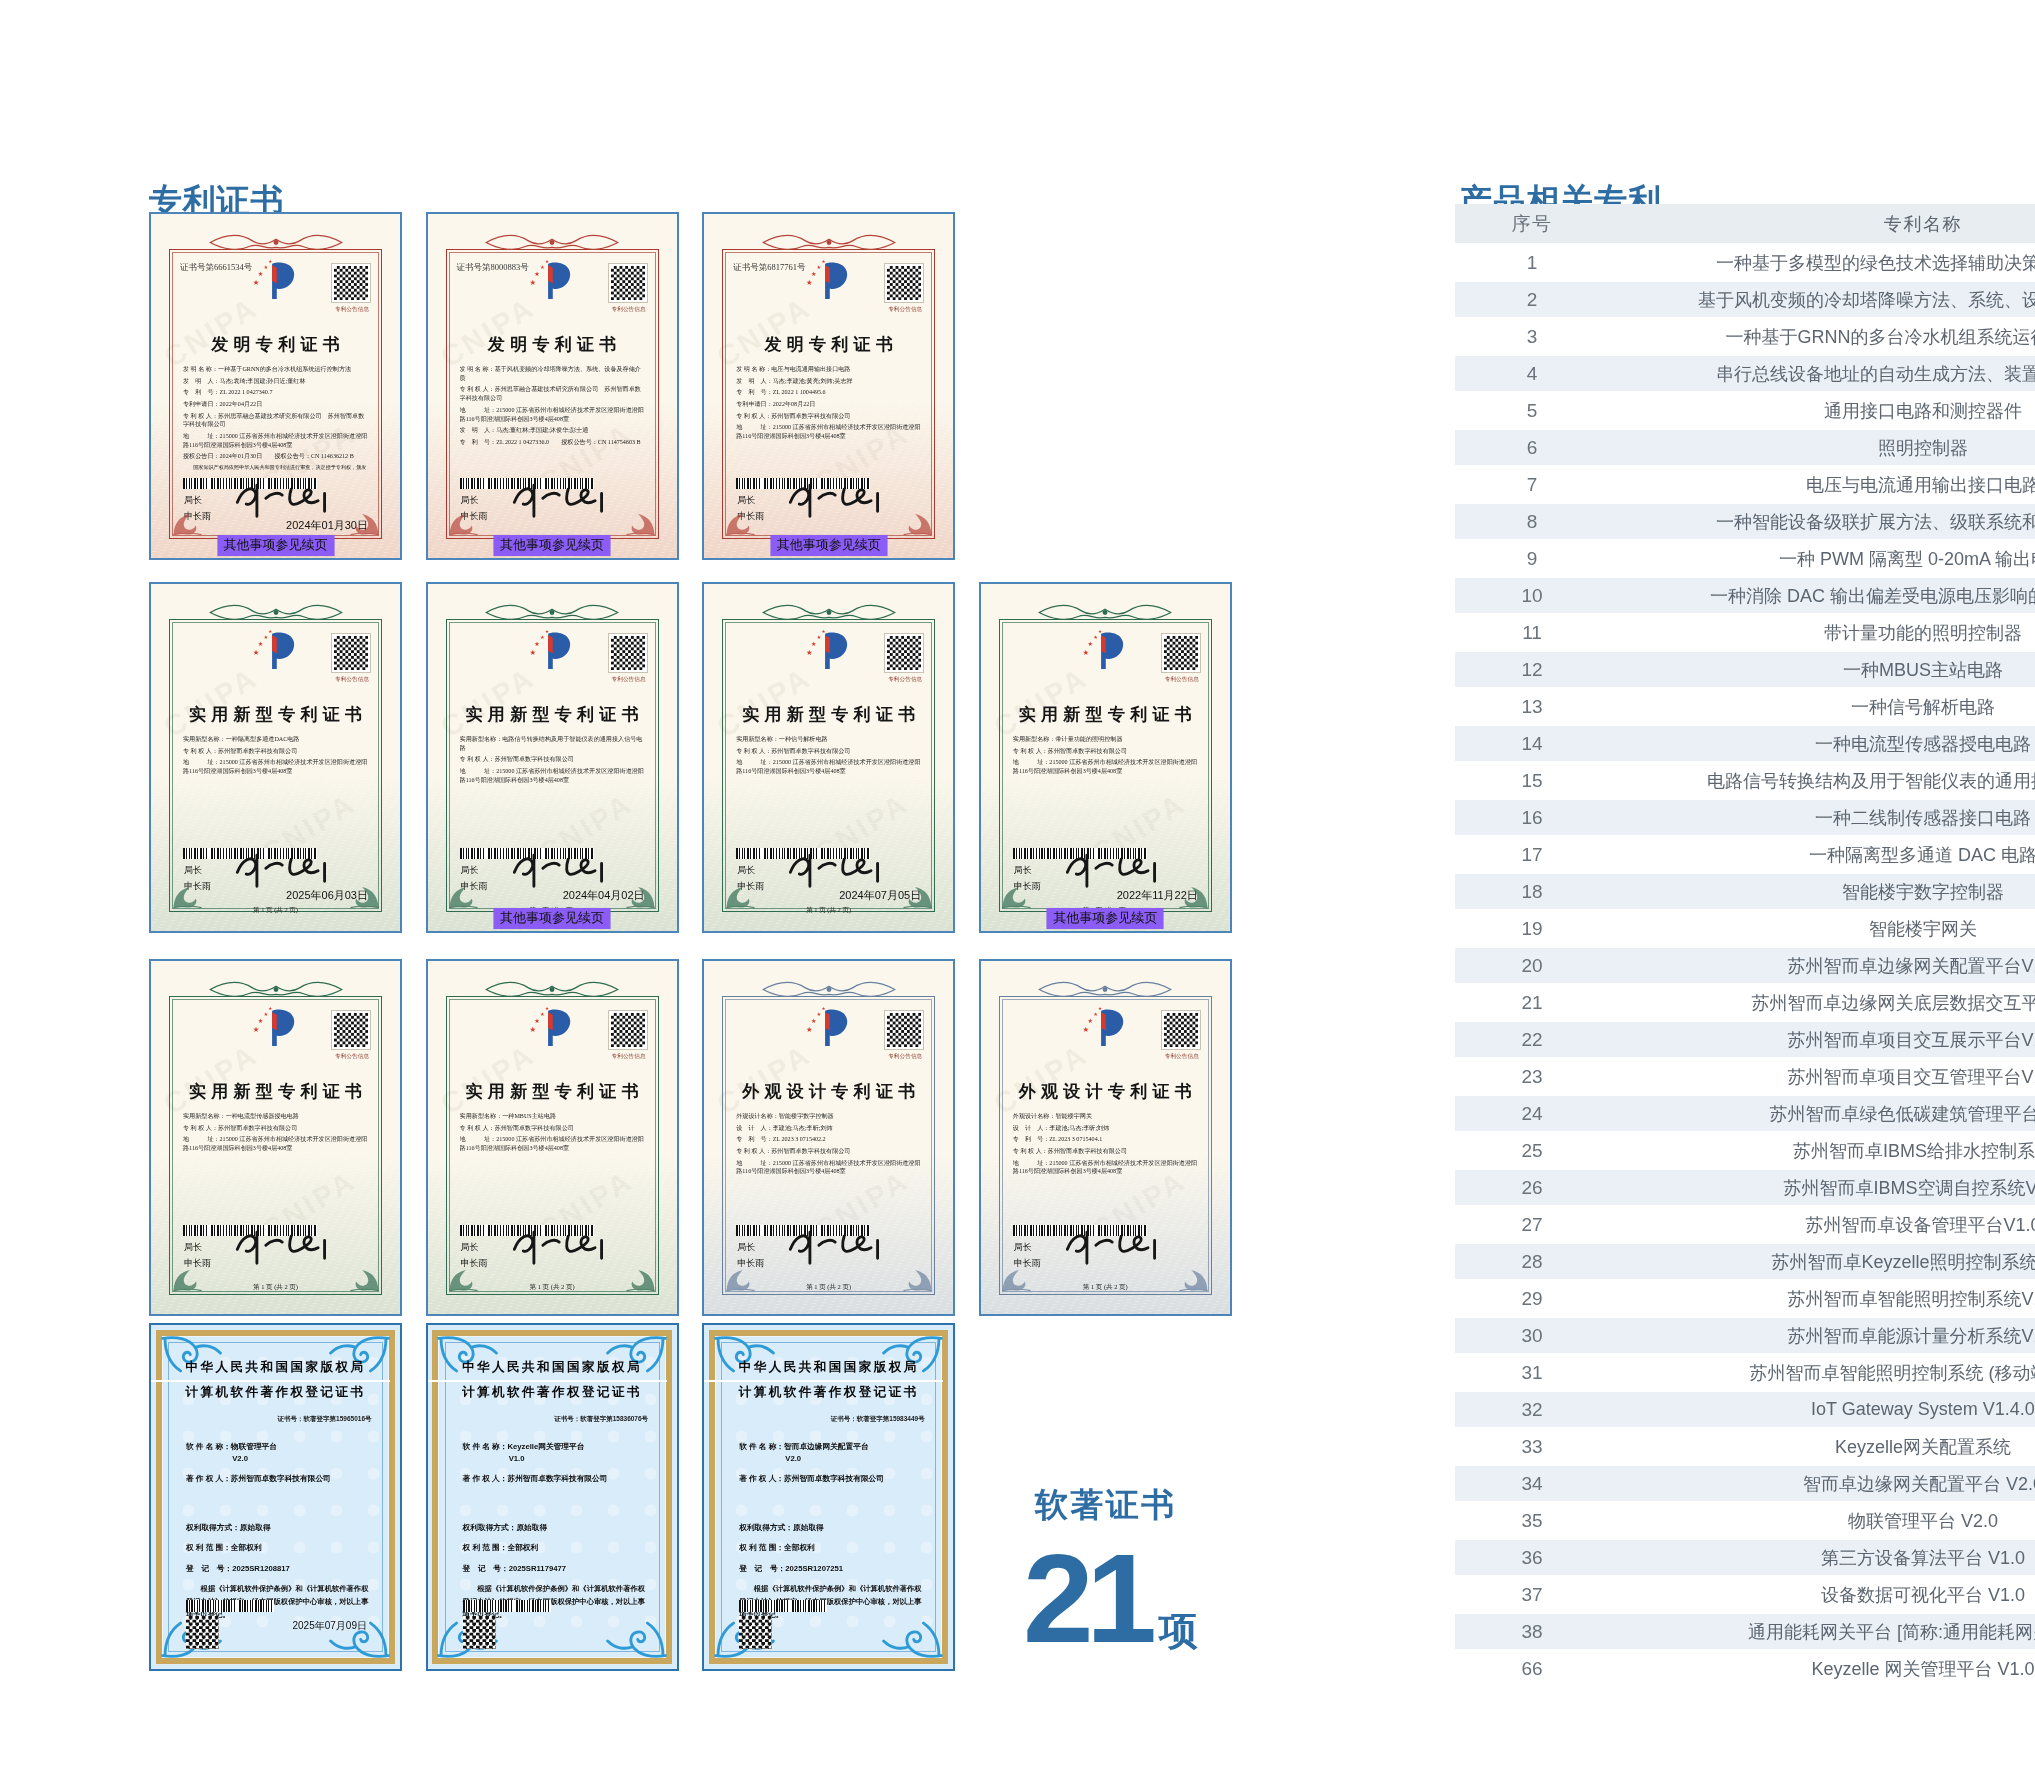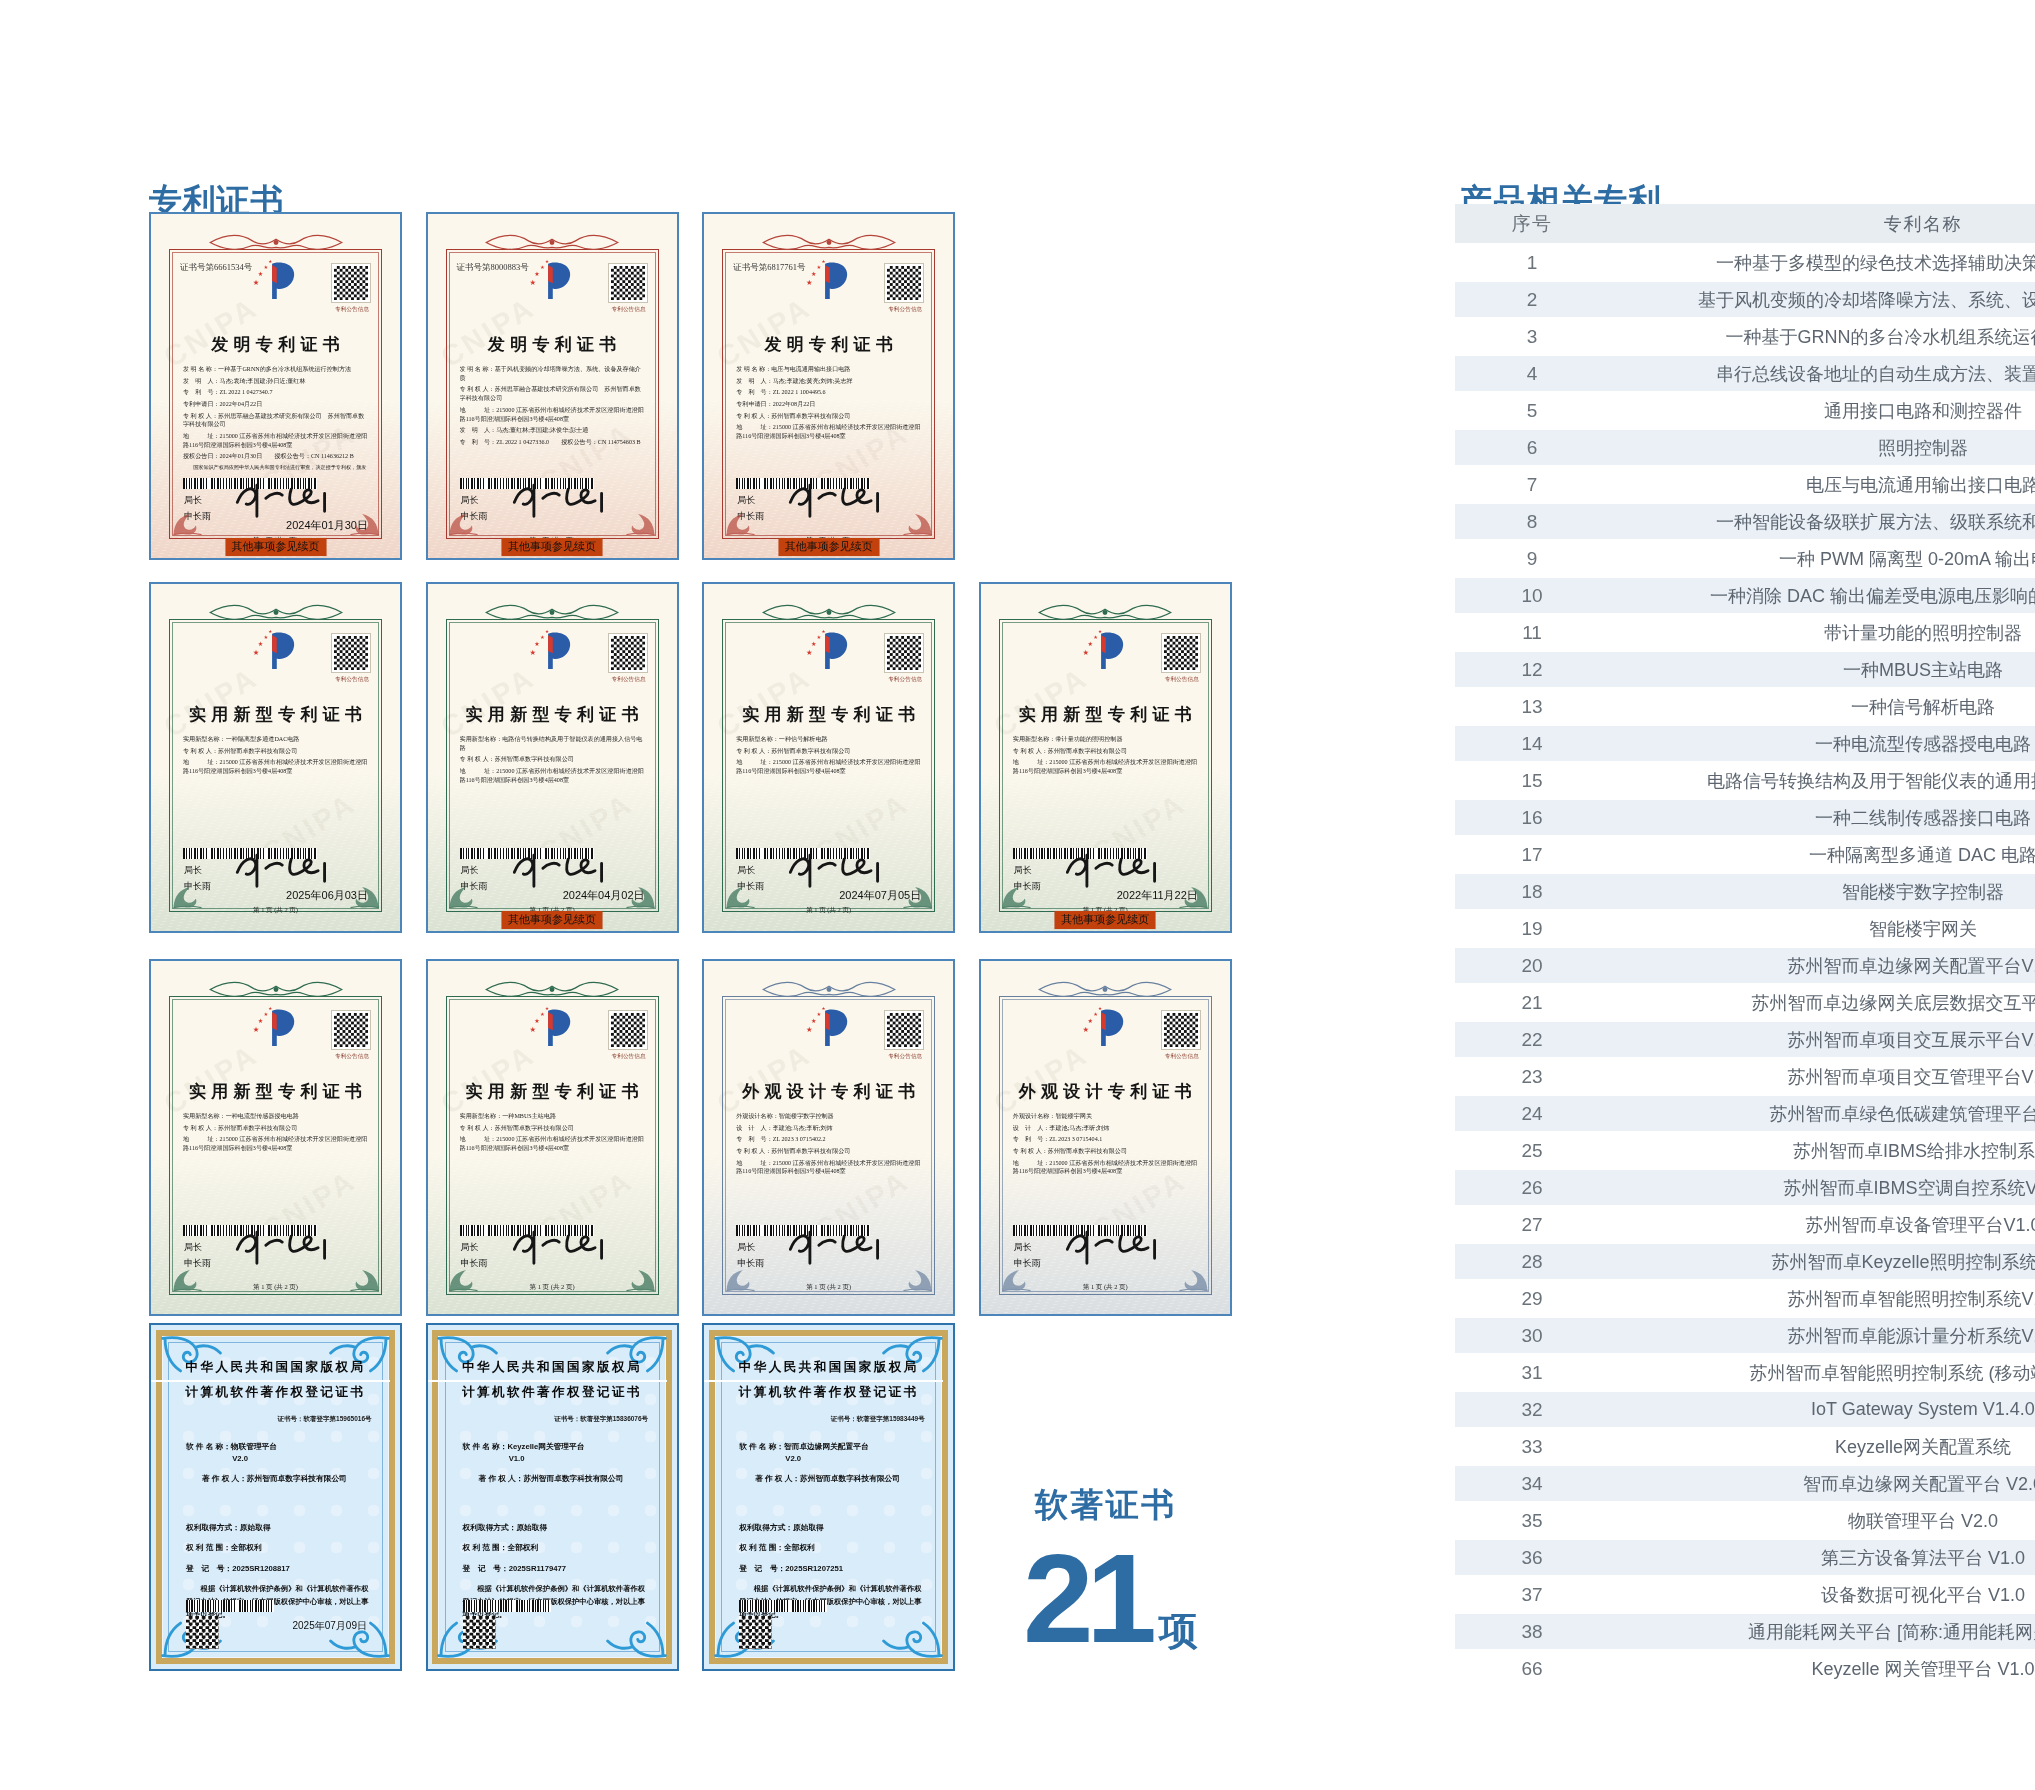--- a/index.html
+++ b/index.html
@@ -45,22 +45,22 @@
       font-family:"Liberation Serif",serif;color:#1d1d1d;}
   .cfield{font-size:6.1px;line-height:1.45;margin:0 0 2.8px;}
   .cpara{font-size:5.1px;line-height:1.55;text-indent:2em;margin:2.4px 0 0;color:#222;}
   .cbar{position:absolute;left:32px;top:264px;width:134px;height:10.6px;
       background:repeating-linear-gradient(90deg,#111 0 1.6px,#fff 1.6px 2.8px,#111 2.8px 3.7px,#fff 3.7px 5.7px);}
   .sig{position:absolute;left:33px;top:278px;font-size:9px;font-weight:400;color:#111;line-height:16.3px;}
   .sigsvg{position:absolute;left:79px;top:263px;pointer-events:none;}
   .cdate{position:absolute;right:32px;top:304px;font-size:11px;color:#111;}
   .plabel{position:absolute;left:0;right:0;top:322px;text-align:center;
       font-family:"Liberation Serif",serif;font-size:6.5px;color:#222;}
-  .cnote{position:absolute;left:50%;transform:translateX(-50%);bottom:2px;background:#c2410c;
-      padding:1.6px 6.5px;font-family:"Liberation Serif",serif;font-size:11px;color:#111;white-space:nowrap;box-shadow:0 0 0 0.4px rgba(0,0,0,.08);}
+  .cnote{position:absolute;left:50%;transform:translateX(-50%);bottom:2px;background:#8b5cf6;
+      padding:1.6px 6.5px;font-family:"Liberation Serif",serif;font-size:13px;color:#111;white-space:nowrap;box-shadow:0 0 0 0.4px rgba(0,0,0,.08);}
   .ccorner{position:absolute;bottom:20.4px;color:var(--orn);opacity:.8;}
   .ccorner.l{left:19.5px;}
   .ccorner.r{right:19.5px;transform:scaleX(-1);}
   .wm{position:absolute;font-weight:700;color:rgba(125,112,95,.08);transform:rotate(-32deg);
       font-size:29px;letter-spacing:3.3px;pointer-events:none;white-space:nowrap;}
   .wm.w1{top:102px;left:8.1px;}
   .wm.w2{top:228px;left:106px;}
 
   
   .soft{background:#D9ECF9;border:2px solid #2F73AC;}
@@ -74,21 +74,21 @@
   .scorner.tr{top:9.8px;right:9.8px;transform:scaleX(-1);}
   .scorner.bl{bottom:9.8px;left:9.8px;transform:scaleY(-1);}
   .scorner.br{bottom:9.8px;right:9.8px;transform:scale(-1,-1);}
   .st1,.st2{position:absolute;left:0;right:0;text-align:center;color:#0b0b0b;
       font-family:"Liberation Serif",serif;font-weight:700;font-size:12.6px;letter-spacing:2.4px;}
   .st1{top:34px;}
   .st2{top:59px;}
   .sno{position:absolute;top:90px;right:28.5px;font-size:6.5px;font-weight:700;color:#1a1a1a;}
   .sbody{position:absolute;top:116px;left:35px;right:26px;font-size:7.7px;font-weight:700;color:#101010;}
   .sfield{margin:0 0 9px;line-height:1.5;white-space:pre-line;}
-  .sfield.gap{margin-bottom:37px;margin-left:16px;}
+  .sfield.gap{margin-bottom:37px;}
   .spara{font-size:7.3px;font-weight:700;line-height:1.75;color:#101010;text-indent:2em;margin:5.7px 0 0;}
   .sbar{position:absolute;left:35px;top:275px;width:88px;height:12.2px;
       background:repeating-linear-gradient(90deg,#111 0 1.6px,#fff 1.6px 2.8px,#111 2.8px 3.7px,#fff 3.7px 5.3px);}
   .sqr{position:absolute;left:35px;top:291px;width:33px;height:33px;
       background:repeating-conic-gradient(#111 0% 25%,#fff 0% 50%);background-size:6.5px 6.5px;}
   .sdate{position:absolute;right:33px;top:294px;font-size:10px;font-weight:400;color:#101010;}
 
   
   #soft-label{position:absolute;left:1035px;top:1483px;font-size:33px;font-weight:700;color:#2E6DA4;letter-spacing:2.4px;}
   #soft-countline{position:absolute;left:1023px;top:1546px;display:flex;align-items:flex-end;color:#2E6DA4;}

